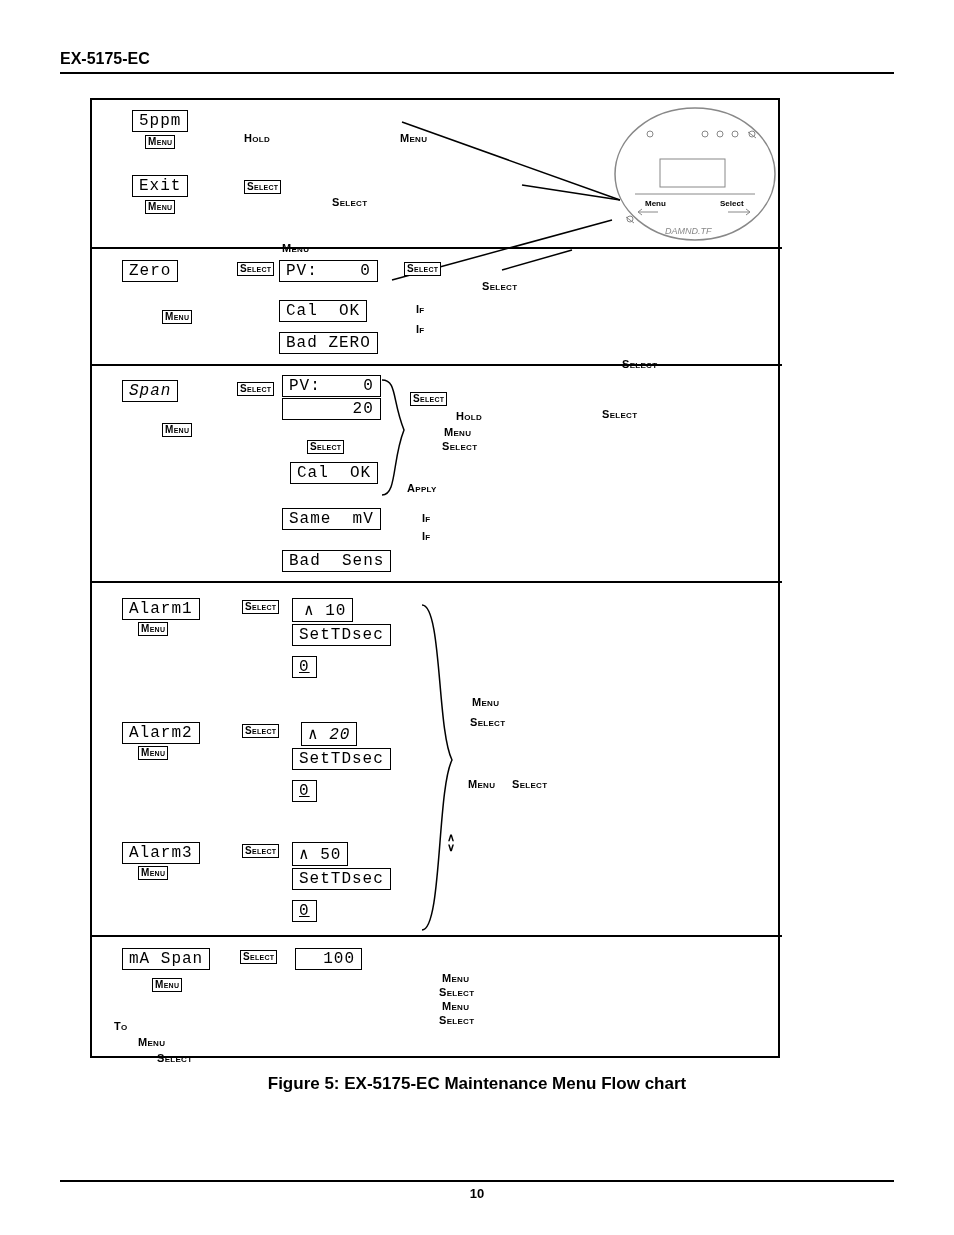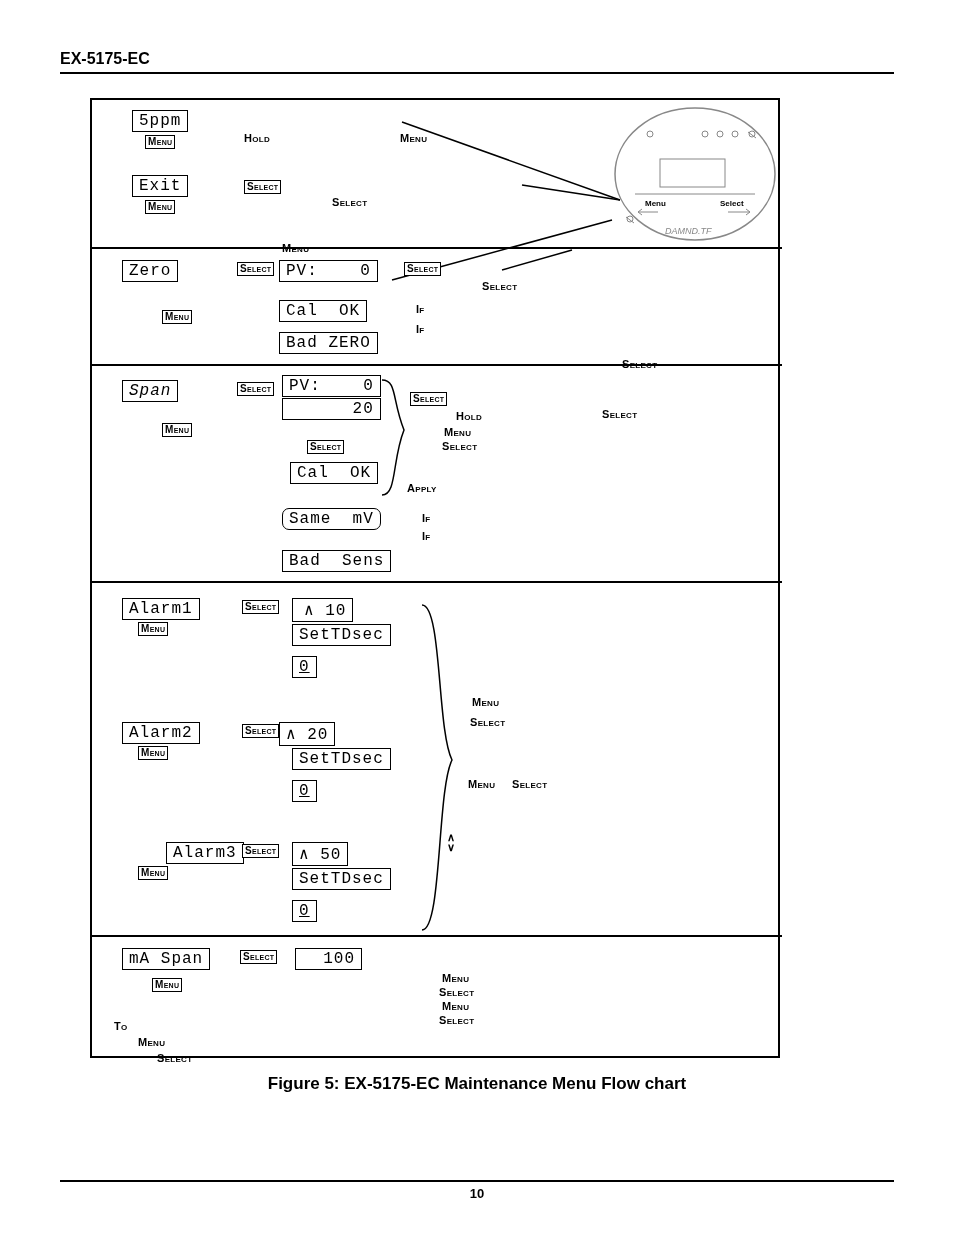--- a/index.html
+++ b/index.html
@@ -175,47 +175,47 @@
     <div class="abs btn" style="left:318px; top:292px;">Select</div>
     <div class="abs sc" style="left:364px; top:292px;">Hold</div>
     <div class="abs sc" style="left:352px; top:308px;">Menu</div>
     <div class="abs sc" style="left:350px; top:322px;">Select</div>
     <div class="abs sc" style="left:510px; top:290px;">Select</div>
 
     <div class="abs btn" style="left:215px; top:340px;">Select</div>
     <div class="abs lcd" style="left:198px; top:362px;">Cal  OK</div>
     <div class="abs sc" style="left:315px; top:364px;">Apply</div>
     <div class="abs sc" style="left:330px; top:394px;">If</div>
-    <div class="abs lcd" style="left:190px; top:408px;border-radius:7px;">Same  mV</div>
+    <div class="abs lcd" style="left:190px; top:408px;">Same  mV</div>
     <div class="abs sc" style="left:330px; top:412px;">If</div>
     <div class="abs lcd" style="left:190px; top:450px;">Bad  Sens</div>
 
     <div class="abs lcd" style="left:30px; top:498px;">Alarm1</div>
     <div class="abs btn" style="left:150px; top:500px;">Select</div>
     <div class="abs btn" style="left:46px; top:522px;">Menu</div>
     <div class="abs lcd" style="left:200px; top:498px;padding-left:11px;">∧ 10</div>
     <div class="abs lcd" style="left:200px; top:524px;">SetTDsec</div>
     <div class="abs lcd underline" style="left:200px; top:556px;">0</div>
 
     <div class="abs sc" style="left:380px; top:578px;">Menu</div>
     <div class="abs sc" style="left:378px; top:598px;">Select</div>
 
     <div class="abs lcd" style="left:30px; top:622px;">Alarm2</div>
     <div class="abs btn" style="left:150px; top:624px;">Select</div>
     <div class="abs btn" style="left:46px; top:646px;">Menu</div>
-    <div class="abs lcd" style="left:187px; top:622px;">∧ 20</div>
+    <div class="abs lcd" style="left:209px; top:622px;font-style:italic;">∧ 20</div>
     <div class="abs lcd" style="left:200px; top:648px;">SetTDsec</div>
     <div class="abs lcd underline" style="left:200px; top:680px;">0</div>
 
     <div class="abs sc" style="left:376px; top:660px;">Menu</div>
     <div class="abs sc" style="left:420px; top:660px;">Select</div>
 
     <div class="abs sc" style="left:355px; top:714px; line-height:10px; font-family:Arial;">∧<br>∨</div>
 
-    <div class="abs lcd" style="left:30px; top:742px;margin-left:44px;">Alarm3</div>
+    <div class="abs lcd" style="left:30px; top:742px;">Alarm3</div>
     <div class="abs btn" style="left:150px; top:744px;">Select</div>
     <div class="abs btn" style="left:46px; top:766px;">Menu</div>
     <div class="abs lcd" style="left:200px; top:742px;">∧ 50</div>
     <div class="abs lcd" style="left:200px; top:768px;">SetTDsec</div>
     <div class="abs lcd underline" style="left:200px; top:800px;">0</div>
 
     <div class="abs lcd" style="left:30px; top:848px;text-align:center;">mA Span</div>
     <div class="abs btn" style="left:148px; top:850px;">Select</div>
     <div class="abs btn" style="left:60px; top:878px;">Menu</div>
     <div class="abs lcd" style="left:203px; top:848px;">  100</div>

